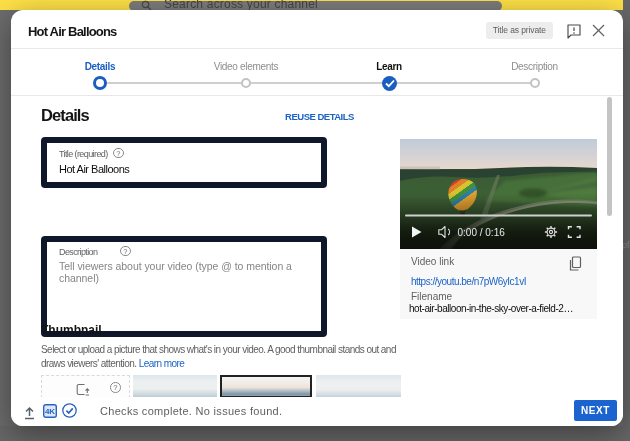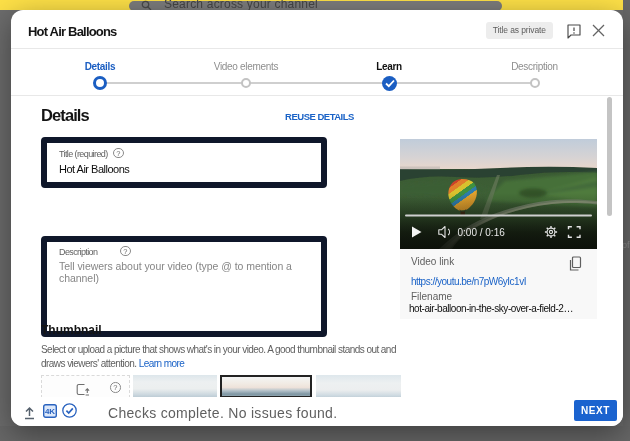--- a/index.html
+++ b/index.html
@@ -52,21 +52,21 @@
 #player { left:389px; top:129px; width:197px; height:110px; background:#222; }
 #vpanel { left:389px; top:239px; width:197px; height:70px; background:#f8f8f8; }
 #vl-lab { left:400px; top:246px; font-size:10px; color:#5f5f5f; }
 #vl-link { left:400px; top:258.5px; font-size:10px; color:#1b63c7; letter-spacing:-0.5px;margin-top:7px; }
 #fn-lab { left:400px; top:281px; font-size:10px; color:#5f5f5f; }
 #fn-val { left:398px; top:293px; font-size:10px; color:#0f0f0f; letter-spacing:-0.45px; }
 #copyic { left:557px; top:246px; }
 #scrollbar { left:596px; top:87px; width:5px; height:119px; background:#c4c4c4; border-radius:2.5px; }
 
 #footer { left:0px; top:387px; width:612px; height:29px; background:#fff; }
-#ftmsg { left:97px; top:395px; font-size:14px; color:#5f5f5f; letter-spacing:0.3px; }
+#ftmsg { left:89px; top:395px; font-size:11px; color:#5f5f5f; letter-spacing:0.3px; }
 #nextbtn { left:563px; top:390px; width:43px; height:21px; background:#1b63cf; border-radius:2px; color:#fff; font-size:10px; font-weight:bold; letter-spacing:0.6px; text-align:center; line-height:21px; }
 </style>
 </head>
 <body>
 <div id="topstrip" class="abs">
   <div id="searchbox" class="abs"></div>
   <svg class="abs" style="left:141px;top:0px" width="11" height="11" viewBox="0 0 11 11">
       <circle cx="4.5" cy="4.5" r="3.2" fill="none" stroke="#4a4a4a" stroke-width="1.3"></circle>
       <line x1="7" y1="7" x2="10" y2="10" stroke="#4a4a4a" stroke-width="1.3"></line>
     </svg>

